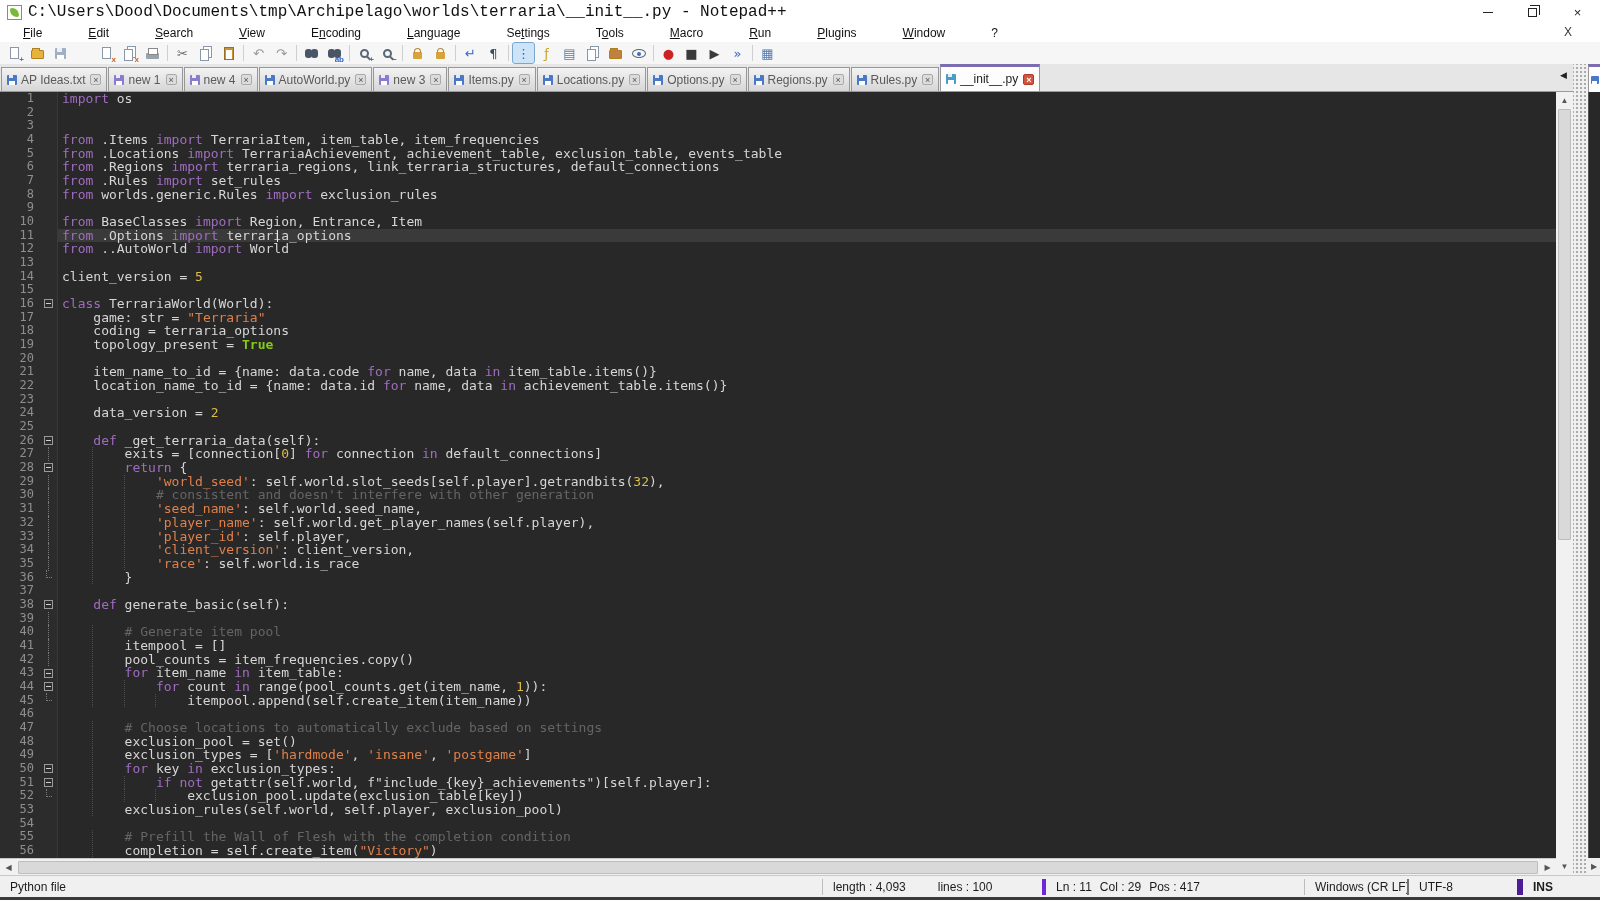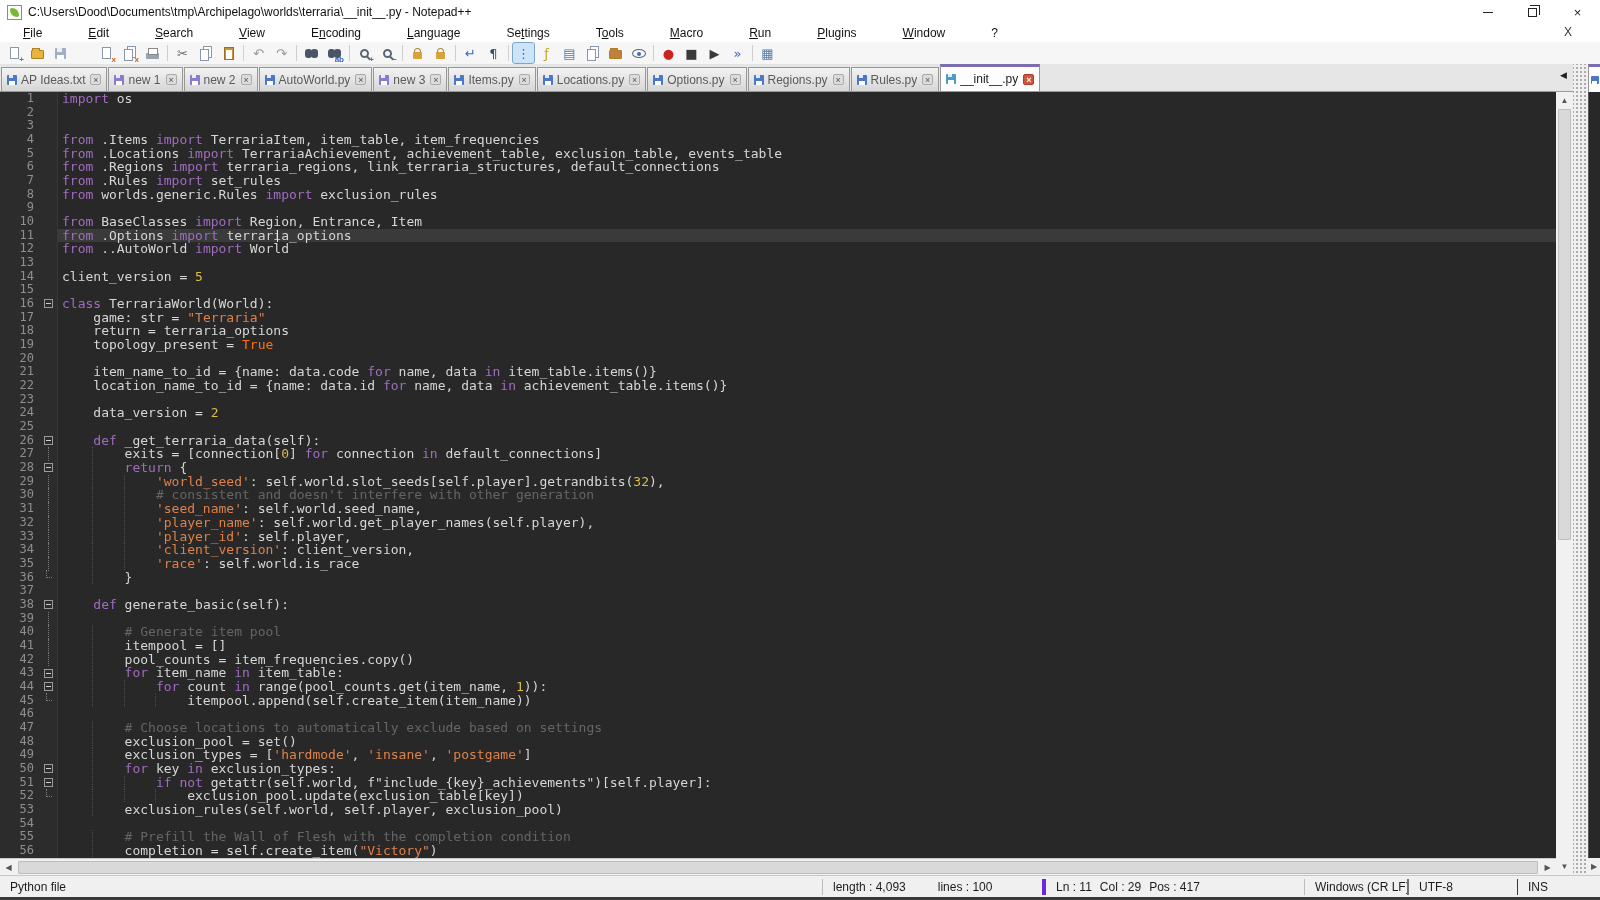--- a/index.html
+++ b/index.html
@@ -7,21 +7,21 @@
               font-family:"Liberation Sans", sans-serif; }
   .app { position:relative; width:1600px; height:900px; background:#fff; }
 
   
   .titlebar { position:absolute; top:0; left:0; width:1600px; height:24px;
               background:#fff; display:flex; align-items:center; }
   .npp-icon { width:15px; height:15px; margin:0 6px 0 7px; background:#fdfdfd;
               border:1px solid #8a8a8a; position:relative; }
   .npp-icon::after { content:""; position:absolute; left:2px; top:2px; width:9px; height:9px;
               background:#79b838; border-radius:2px 7px 2px 7px; }
-  .title-text { font-size:12px; color:#111; }
+  .title-text { font-size:16px; color:#111;font-family:Liberation Mono, monospace; }
   .win-btns { margin-left:auto; display:flex; height:24px; }
   .win-btn { width:45px; height:24px; display:flex; align-items:center; justify-content:center;
              color:#222; font-size:13px; }
   .min-glyph { width:10px; height:1px; background:#222; display:block; }
   .rst-glyph { width:9px; height:9px; border:1px solid #222; position:relative; background:#fff; display:block; }
   .rst-glyph::before { content:""; position:absolute; left:1px; top:-4px; width:9px; height:9px;
              border:1px solid #222; border-left:none; border-bottom:none; }
 
   
   .menubar { position:absolute; top:24px; left:0; width:1600px; height:18px; background:#fff;
@@ -93,21 +93,21 @@
         display:flex; align-items:center; justify-content:center; position:relative; }
   .fbox { width:9px; height:9px; border:1px solid #9a9a9a; background:#2c2c2c; position:relative; z-index:1; }
   .fbox::after { content:""; position:absolute; left:1px; top:3px; width:5px; height:1px; background:#cfcfcf; }
   .fline { width:1px; height:100%; border-left:1px dotted #7a7a7a; }
   .fend { width:6px; height:8px; border-left:1px dotted #7a7a7a; border-bottom:1px dotted #7a7a7a;
           margin-top:-6px; }
   .code-wrap { flex:1 1 auto; position:relative; padding-left:4px; }
   .g { display:inline-block; width:4ch; height:13px; vertical-align:top;
        border-right:1px dotted #4d4d4d; }
   .tk-d { color:#d6d6d6; } .tk-k { color:#a06cc0; } .tk-s { color:#e0804a; }
-  .tk-n { color:#ddbe45; } .tk-c { color:#656565; } .tk-b { color:#f97316; font-weight:normal; }
+  .tk-n { color:#ddbe45; } .tk-c { color:#656565; } .tk-b { color:#84cc16; font-weight:bold; }
   .caret { position:absolute; top:1px; width:1px; height:12px; background:#e8e8e8; }
 
   
   .hscroll { position:absolute; top:858px; left:0; width:1556px; height:17px; background:#f1f1f1;
              border-top:1px solid #c9c9c9; display:flex; align-items:center; }
   .hs-arrow { width:17px; text-align:center; font-size:8px; color:#555; }
   .hs-thumb { flex:1; height:13px; margin:0 1px; background:#d9d9d9; border:1px solid #bdbdbd; border-radius:1px; }
   .vscroll { position:absolute; top:92px; left:1556px; width:17px; height:783px; background:#f1f1f1;
              display:flex; flex-direction:column; align-items:center; }
   .vs-arrow { height:17px; line-height:17px; font-size:8px; color:#555; }
@@ -126,21 +126,21 @@
 
   
   .statusbar { position:absolute; top:875px; left:0; width:1600px; height:22px; background:#f0f0f0;
                border-top:1px solid #c8c8c8; display:flex; align-items:center; font-size:12px; color:#1c1c1c; }
   .st-cell { padding:0 10px; height:16px; line-height:16px; white-space:nowrap; }
   .st-doctype { width:822px; flex:none; }
   .st-len { width:220px; flex:none; border-left:1px solid #bdbdbd; display:flex; gap:32px; }
   .st-pos { width:262px; flex:none; border-left:4px solid #6d28d9; display:flex; gap:8px; }
   .st-eol { width:103px; flex:none; border-left:1px solid #bdbdbd; }
   .st-enc { width:110px; flex:none; border-left:2px solid #737373; }
-  .st-ins { flex:1; border-left:1px solid #4c1d95; }
+  .st-ins { flex:1; border-left:6px solid #4c1d95;font-weight:bold; }
   .bottom-strip { position:absolute; top:897px; left:0; width:1600px; height:3px; background:#3a3a3a; }
 </style>
 </head>
 <body>
 
 <div class="app">
 
   <div class="titlebar">
     <span class="npp-icon"></span>
     <span class="title-text">C:\Users\Dood\Documents\tmp\Archipelago\worlds\terraria\__init__.py - Notepad++</span>
@@ -289,21 +289,21 @@
         <span>AP Ideas.txt</span>
         <span class="tab-close">×</span>
       </span>
       <span class="tab">
         <span class="tab-floppy" style="background: rgb(138, 122, 208);"></span>
         <span>new 1</span>
         <span class="tab-close">×</span>
       </span>
       <span class="tab">
         <span class="tab-floppy" style="background: rgb(138, 122, 208);"></span>
-        <span>new 2</span>
+        <span>new 4</span>
         <span class="tab-close">×</span>
       </span>
       <span class="tab">
         <span class="tab-floppy" style="background: rgb(74, 120, 198);"></span>
         <span>AutoWorld.py</span>
         <span class="tab-close">×</span>
       </span>
       <span class="tab">
         <span class="tab-floppy" style="background: rgb(138, 122, 208);"></span>
         <span>new 3</span>
@@ -353,21 +353,21 @@
       <div class="cl"><span class="ln">8</span><span class="fm"></span><span class="code-wrap"><span class="tk-k">from</span><span class="tk-d"> worlds.generic.Rules </span><span class="tk-k">import</span><span class="tk-d"> exclusion_rules</span></span></div>
       <div class="cl"><span class="ln">9</span><span class="fm"></span><span class="code-wrap"></span></div>
       <div class="cl"><span class="ln">10</span><span class="fm"></span><span class="code-wrap"><span class="tk-k">from</span><span class="tk-d"> BaseClasses </span><span class="tk-k">import</span><span class="tk-d"> Region, Entrance, Item</span></span></div>
       <div class="cl cur"><span class="ln">11</span><span class="fm"></span><span class="code-wrap"><span class="tk-k">from</span><span class="tk-d"> .Options </span><span class="tk-k">import</span><span class="tk-d"> terraria_options</span><span class="caret" style="left: 28ch;"></span></span></div>
       <div class="cl"><span class="ln">12</span><span class="fm"></span><span class="code-wrap"><span class="tk-k">from</span><span class="tk-d"> ..AutoWorld </span><span class="tk-k">import</span><span class="tk-d"> World</span></span></div>
       <div class="cl"><span class="ln">13</span><span class="fm"></span><span class="code-wrap"></span></div>
       <div class="cl"><span class="ln">14</span><span class="fm"></span><span class="code-wrap"><span class="tk-d">client_version = </span><span class="tk-n">5</span></span></div>
       <div class="cl"><span class="ln">15</span><span class="fm"></span><span class="code-wrap"></span></div>
       <div class="cl"><span class="ln">16</span><span class="fm"><span class="fbox"></span></span><span class="code-wrap"><span class="tk-k">class</span><span class="tk-d"> TerrariaWorld(World):</span></span></div>
       <div class="cl"><span class="ln">17</span><span class="fm"></span><span class="code-wrap"><span class="tk-d">    game: str = </span><span class="tk-s">"Terraria"</span></span></div>
-      <div class="cl"><span class="ln">18</span><span class="fm"></span><span class="code-wrap"><span class="tk-d">    return = terraria_options</span></span></div>
+      <div class="cl"><span class="ln">18</span><span class="fm"></span><span class="code-wrap"><span class="tk-d">    coding = terraria_options</span></span></div>
       <div class="cl"><span class="ln">19</span><span class="fm"></span><span class="code-wrap"><span class="tk-d">    topology_present = </span><span class="tk-b">True</span></span></div>
       <div class="cl"><span class="ln">20</span><span class="fm"></span><span class="code-wrap"></span></div>
       <div class="cl"><span class="ln">21</span><span class="fm"></span><span class="code-wrap"><span class="tk-d">    item_name_to_id = {name: data.code </span><span class="tk-k">for</span><span class="tk-d"> name, data </span><span class="tk-k">in</span><span class="tk-d"> item_table.items()}</span></span></div>
       <div class="cl"><span class="ln">22</span><span class="fm"></span><span class="code-wrap"><span class="tk-d">    location_name_to_id = {name: data.id </span><span class="tk-k">for</span><span class="tk-d"> name, data </span><span class="tk-k">in</span><span class="tk-d"> achievement_table.items()}</span></span></div>
       <div class="cl"><span class="ln">23</span><span class="fm"></span><span class="code-wrap"></span></div>
       <div class="cl"><span class="ln">24</span><span class="fm"></span><span class="code-wrap"><span class="tk-d">    data_version = </span><span class="tk-n">2</span></span></div>
       <div class="cl"><span class="ln">25</span><span class="fm"></span><span class="code-wrap"></span></div>
       <div class="cl"><span class="ln">26</span><span class="fm"><span class="fbox"></span></span><span class="code-wrap"><span class="tk-d">    </span><span class="tk-k">def</span><span class="tk-d"> _get_terraria_data(self):</span></span></div>
       <div class="cl"><span class="ln">27</span><span class="fm"><span class="fline"></span></span><span class="code-wrap"><span class="g"></span><span class="tk-d">    exits = [connection[</span><span class="tk-n">0</span><span class="tk-d">] </span><span class="tk-k">for</span><span class="tk-d"> connection </span><span class="tk-k">in</span><span class="tk-d"> default_connections]</span></span></div>
       <div class="cl"><span class="ln">28</span><span class="fm"><span class="fbox"></span></span><span class="code-wrap"><span class="g"></span><span class="tk-d">    </span><span class="tk-k">return</span><span class="tk-d"> {</span></span></div>

